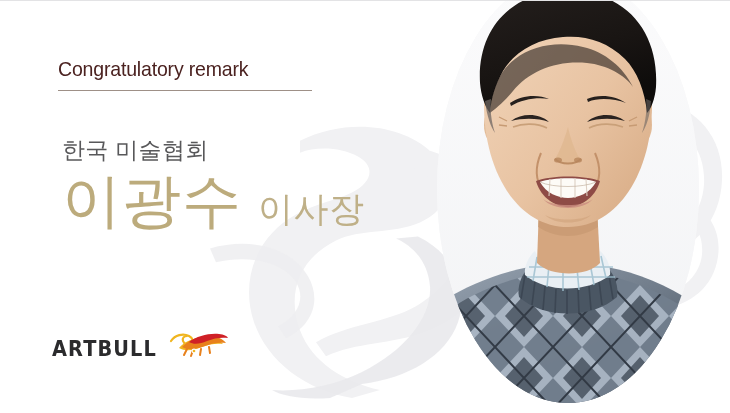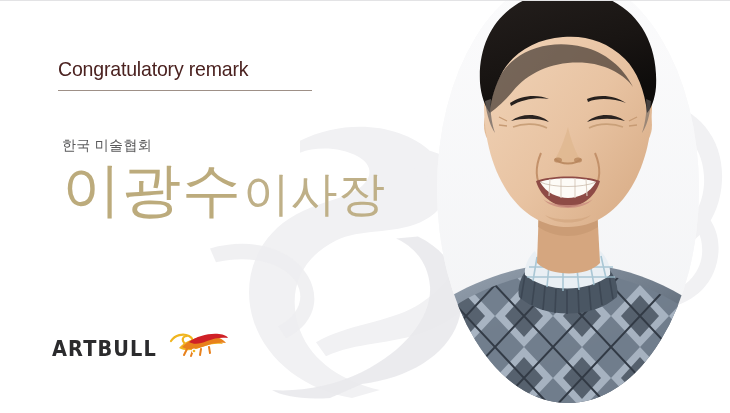--- a/index.html
+++ b/index.html
@@ -57,46 +57,46 @@
     opacity: .85;
   }
 
   .org-block {
     position: absolute;
     left: 62px;
     top: 136px;
     z-index: 3;
   }
   .org-name {
-    font-size: 14px;
+    font-size: 23px;
     font-weight: 400;
     color: #58585a;
     letter-spacing: 0.3px;
     line-height: 1.2;
     white-space: nowrap;
   }
   .person-line {
     margin-top: 6px;
     display: flex;
     align-items: baseline;
     white-space: nowrap;
   }
   .person-name {
     font-size: 59px;
     font-weight: 400;
     color: #bcab7c;
     letter-spacing: 1px;
     line-height: 1.05;
   }
   .person-title {
-    font-size: 47px;
+    font-size: 35px;
     font-weight: 400;
     color: #bfb088;
     letter-spacing: 0.5px;
-    margin-left: 1px;
+    margin-left: 16px;
     line-height: 1.05;
   }
 
   
   .logo {
     position: absolute;
     left: 52px;
     top: 326px;
     z-index: 3;
     display: flex;

